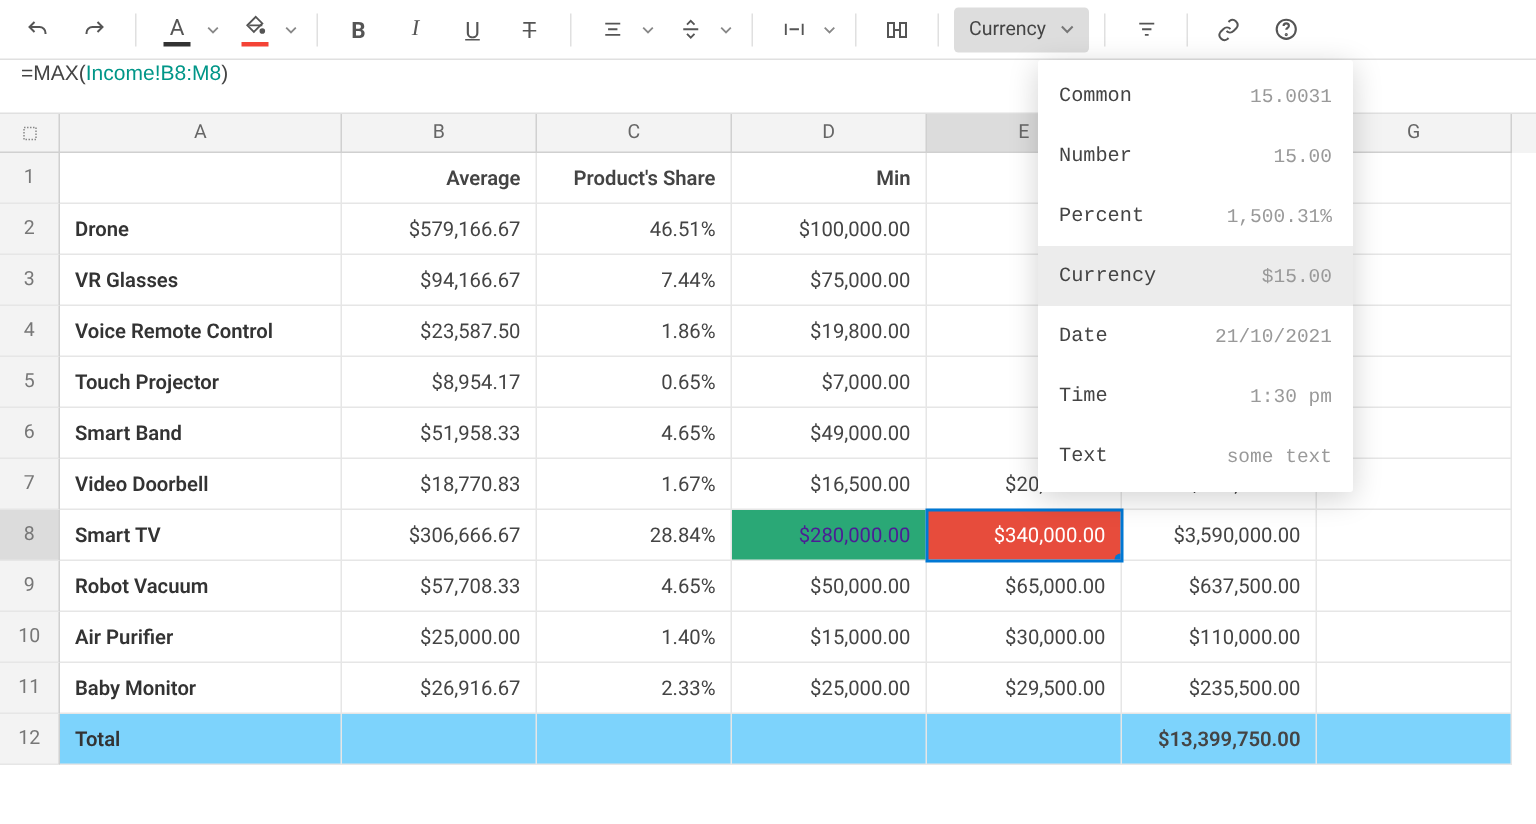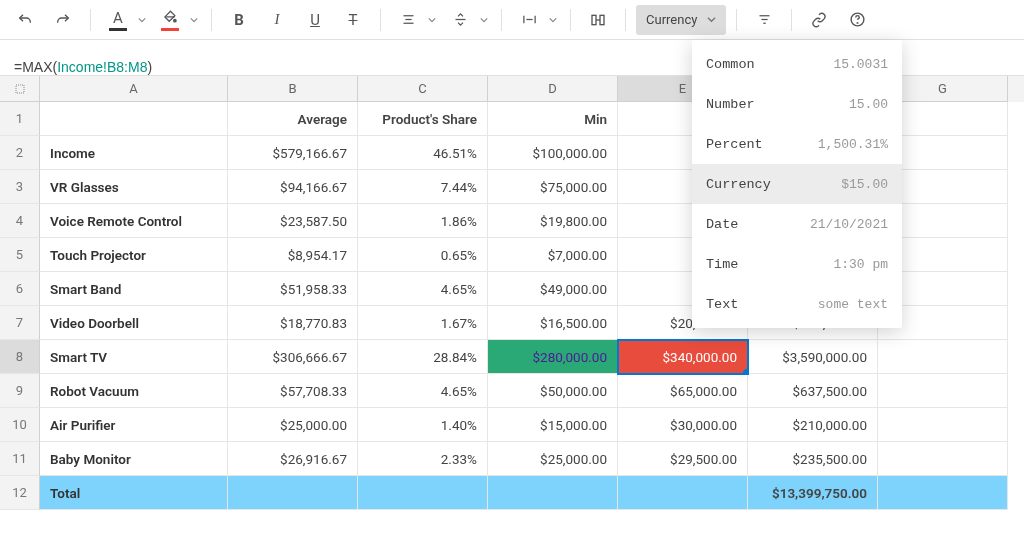--- a/index.html
+++ b/index.html
@@ -74,21 +74,21 @@
   cursor: pointer;
   color: #444;
   font-size: 13px;
 }
 .number-format-btn .caret { color: #777; }
 
 
 .formula-bar {
   height: 36px;
   display: flex;
-  align-items: flex-end;
+  align-items: flex-start;
   padding: 0 14px;
   border-bottom: 1px solid #e0e0e0;
   font-size: 14px;
   color: #444;
   font-family: Arial, sans-serif;
 }
 .formula-ref { color: #009688; }
 
 
 .grid {
@@ -374,21 +374,21 @@
     <div class="cell col-w-C right header-row">Product's Share</div>
     <div class="cell col-w-D right header-row">Min</div>
     <div class="cell col-w-E right header-row"></div>
     <div class="cell col-w-F right header-row"></div>
     <div class="cell col-w-G"></div>
   </div>
 
   <div id="data-rows">
       <div class="row">
         <div class="row-header">2</div>
-        <div class="cell col-w-A bold">Income</div>
+        <div class="cell col-w-A bold">Drone</div>
         <div class="cell col-w-B right">$579,166.67</div>
         <div class="cell col-w-C right">46.51%</div>
         <div class="cell col-w-D right">$100,000.00</div>
         <div class="cell col-w-E right">$950,0</div>
         <div class="cell col-w-F right"></div>
         <div class="cell col-w-G right"></div>
       </div>
       <div class="row">
         <div class="row-header">3</div>
         <div class="cell col-w-A bold">VR Glasses</div>
@@ -459,21 +459,21 @@
         <div class="cell col-w-F right">$637,500.00</div>
         <div class="cell col-w-G right"></div>
       </div>
       <div class="row">
         <div class="row-header">10</div>
         <div class="cell col-w-A bold">Air Purifier</div>
         <div class="cell col-w-B right">$25,000.00</div>
         <div class="cell col-w-C right">1.40%</div>
         <div class="cell col-w-D right">$15,000.00</div>
         <div class="cell col-w-E right">$30,000.00</div>
-        <div class="cell col-w-F right">$210,000.00</div>
+        <div class="cell col-w-F right">$110,000.00</div>
         <div class="cell col-w-G right"></div>
       </div>
       <div class="row">
         <div class="row-header">11</div>
         <div class="cell col-w-A bold">Baby Monitor</div>
         <div class="cell col-w-B right">$26,916.67</div>
         <div class="cell col-w-C right">2.33%</div>
         <div class="cell col-w-D right">$25,000.00</div>
         <div class="cell col-w-E right">$29,500.00</div>
         <div class="cell col-w-F right">$235,500.00</div>

